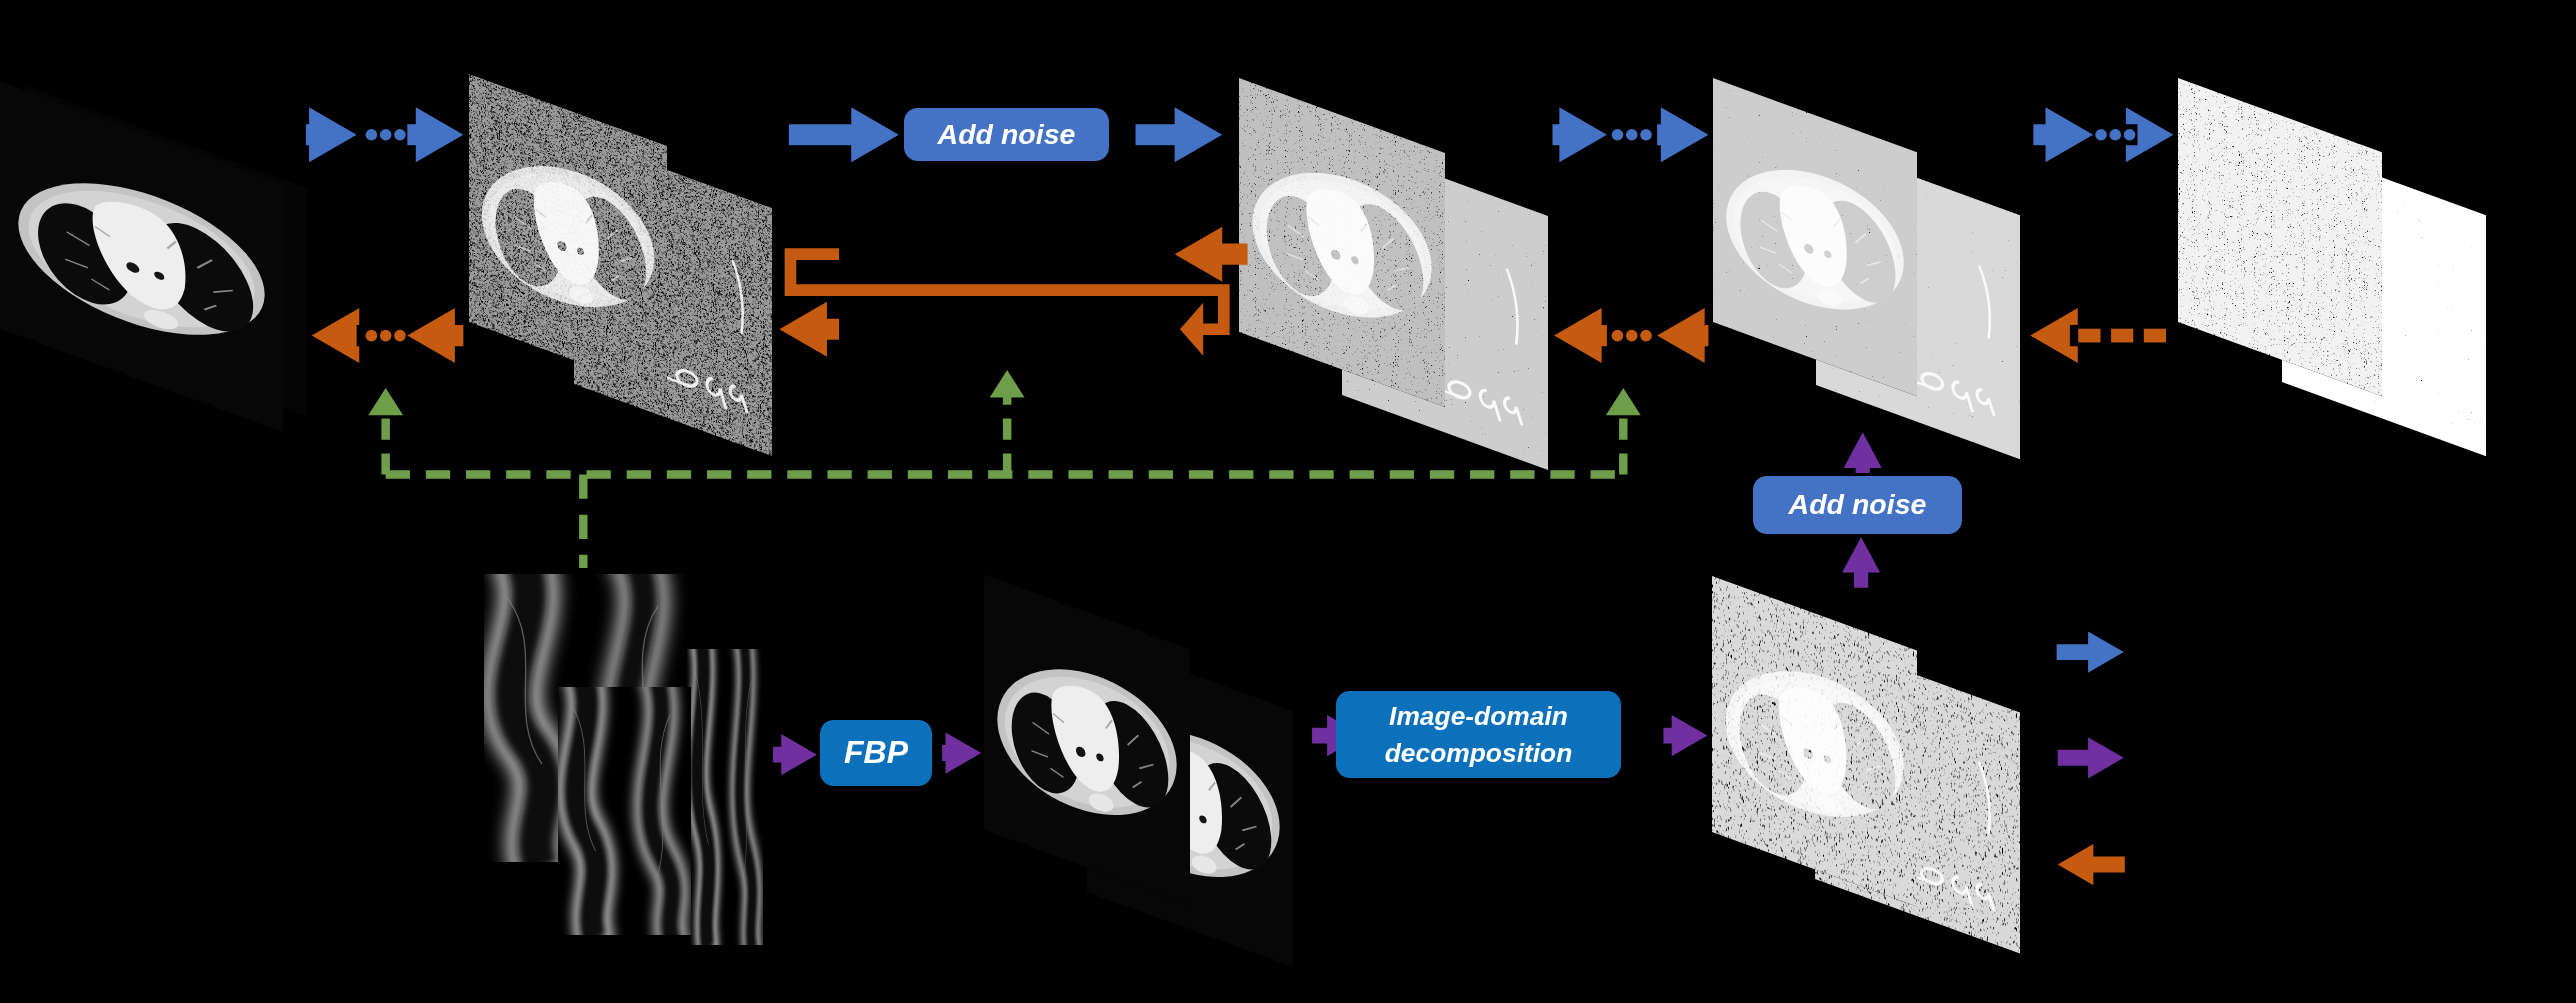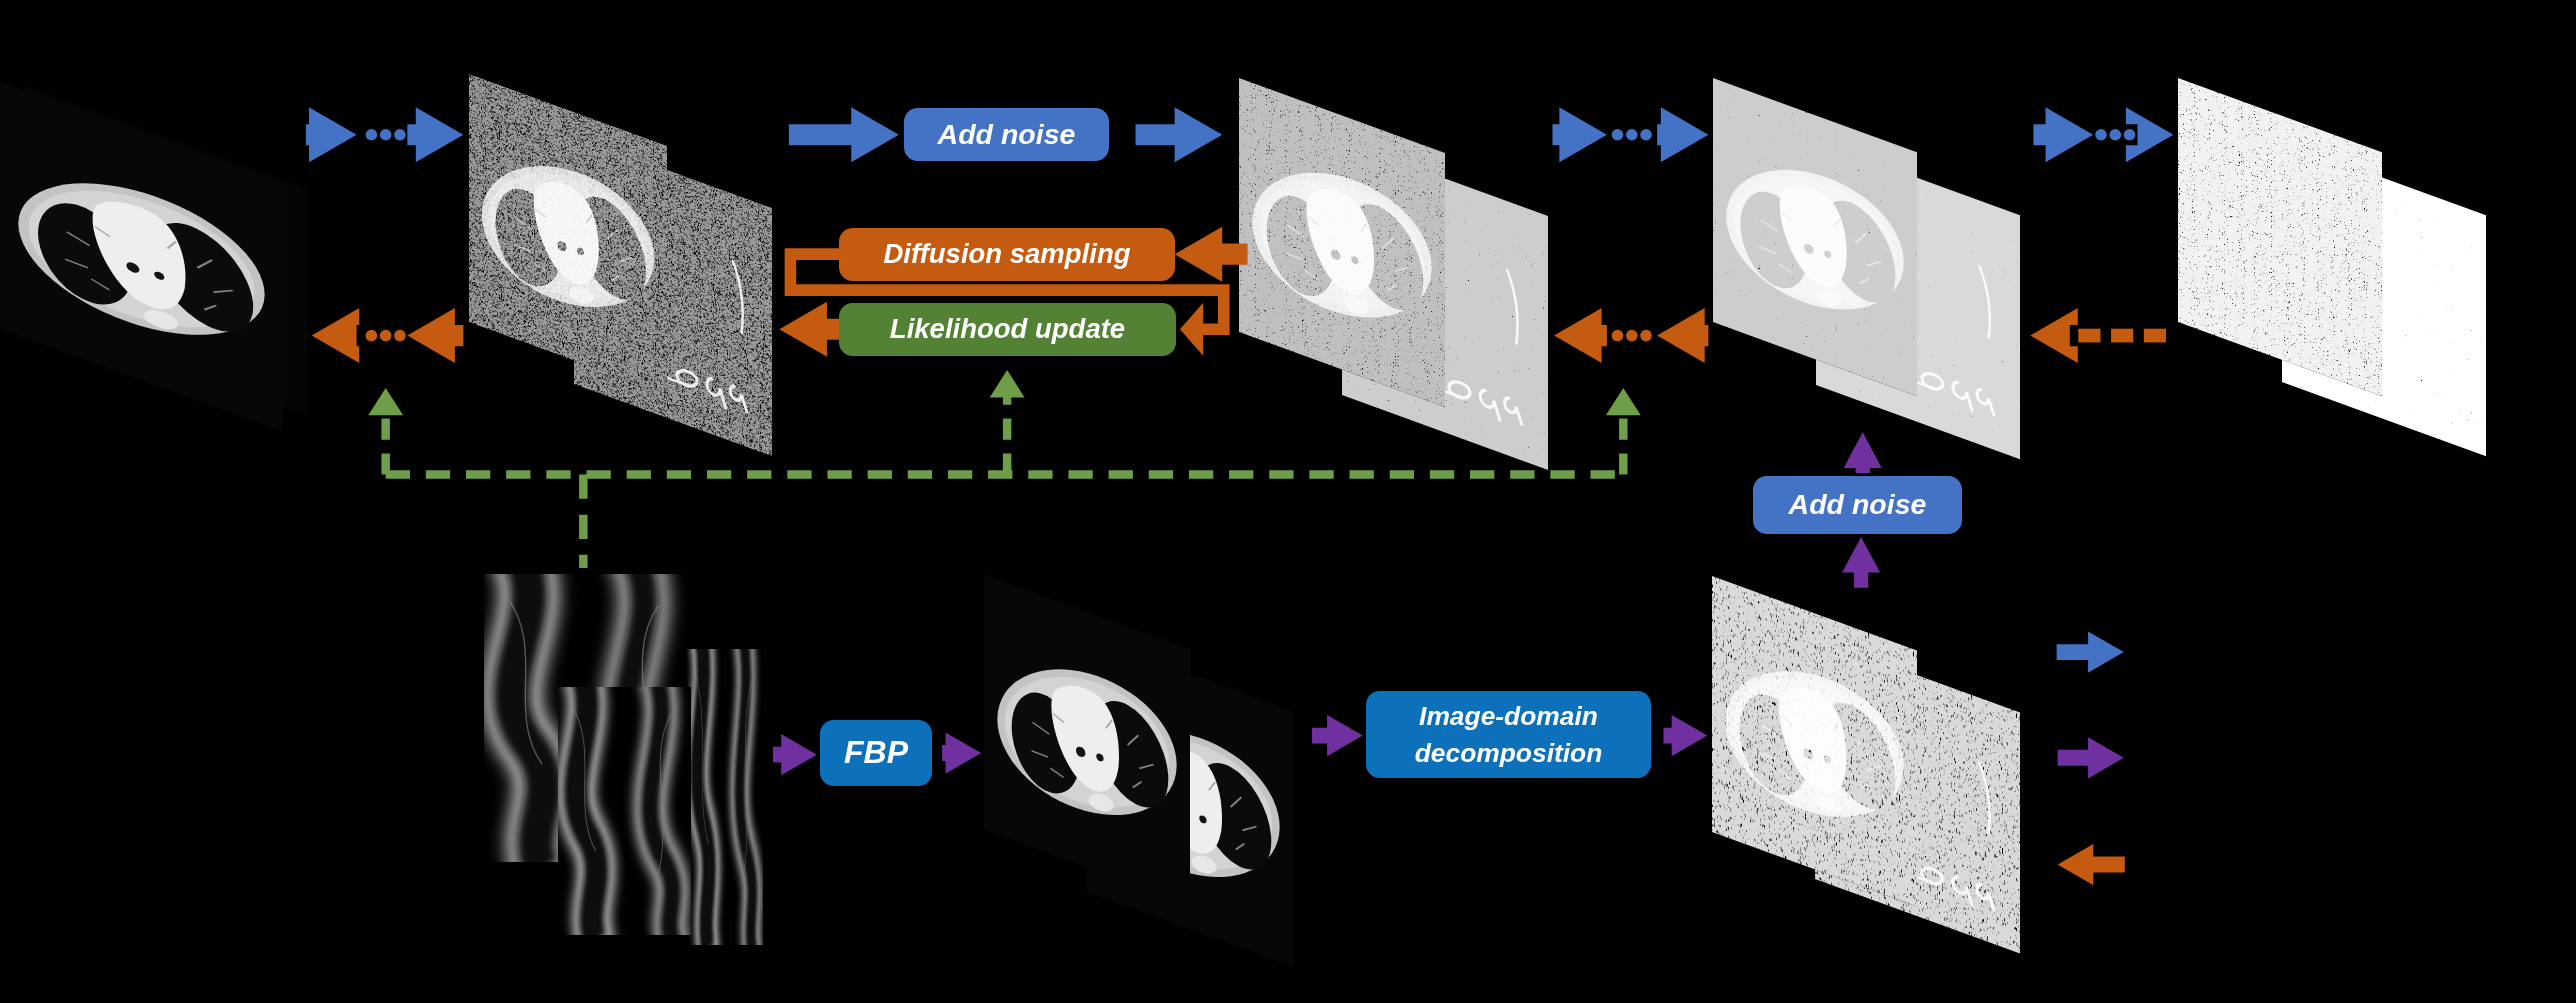--- a/index.html
+++ b/index.html
@@ -8,21 +8,21 @@
   .plane{position:absolute;}
   .plane.skew{transform:skewY(20deg);transform-origin:0 0;}
   .plane svg{display:block;width:100%;height:100%;}
   .box{position:absolute;display:flex;flex-direction:column;align-items:center;justify-content:center;
        color:#fff;font-weight:bold;border-radius:13.7px;text-align:center;line-height:1.1;z-index:30;font-style:italic;}
   #box-add-noise-top{left:904px;top:108px;width:205px;height:53px;font-size:28.5px;}
   #box-diffusion-sampling{left:839px;top:228px;width:336px;height:53px;font-size:27.5px;}
   #box-likelihood-update{left:839px;top:303px;width:337px;height:53px;font-size:27.5px;}
   #box-add-noise-bottom{left:1753px;top:476px;width:209px;height:58px;font-size:28.5px;}
   #box-fbp{left:820px;top:720px;width:112px;height:66px;font-size:32px;}
-  #box-image-domain-decomposition{left:1366px;top:691px;width:285px;height:87px;font-size:26.4px;line-height:1.4;}
+  #box-image-domain-decomposition{left:1336px;top:691px;width:285px;height:87px;font-size:26.4px;line-height:1.4;}
   #arrow-layer{position:absolute;left:0;top:0;z-index:20;}
   #stacks-layer{position:absolute;left:0;top:0;width:100%;height:100%;z-index:10;}
   .defs-svg{position:absolute;width:0;height:0;}
 </style>
 </head>
 <body>
 
 <div class="canvas">
 
   <svg class="defs-svg" xmlns="http://www.w3.org/2000/svg">
@@ -275,26 +275,20 @@
       <polygon points="3507.5,1112 3507.5,1083.5 3485,1083.5 3521,1016 3557,1083.5 3534.5,1083.5 3534.5,1112" fill="#7030A0"></polygon>
       <polygon points="3510.5,895 3510.5,885.5 3488,885.5 3524,818 3560,885.5 3537.5,885.5 3537.5,895" fill="#7030A0"></polygon>
       <polygon points="3891,1219 3950.5,1219 3950.5,1195 4018,1234 3950.5,1273 3950.5,1249 3891,1249" fill="#4472C4"></polygon>
       <polygon points="3893,1419 3950.5,1419 3950.5,1395 4018,1434 3950.5,1473 3950.5,1449 3893,1449" fill="#7030A0"></polygon>
       <polygon points="4020,1621 3960.5,1621 3960.5,1597 3893,1636 3960.5,1675 3960.5,1651 4020,1651" fill="#C55A11"></polygon>
     </svg>
 
   <div class="box" id="box-add-noise-top" style="background: rgb(68, 114, 196); color: rgb(255, 255, 255);">
     <span>Add noise</span>
   </div>
-  <div class="box" id="box-diffusion-sampling" style="background: rgb(197, 90, 17); color: rgb(255, 255, 255);">
-    <span>Diffusion sampling</span>
-  </div>
-  <div class="box" id="box-likelihood-update" style="background: rgb(84, 130, 53); color: rgb(255, 255, 255);">
-    <span>Likelihood update</span>
-  </div>
   <div class="box" id="box-add-noise-bottom" style="background: rgb(68, 114, 196); color: rgb(255, 255, 255);">
     <span>Add noise</span>
   </div>
   <div class="box" id="box-fbp" style="background: rgb(12, 113, 186); color: #ffffff;">
     <span>FBP</span>
   </div>
   <div class="box" id="box-image-domain-decomposition" style="background: rgb(12, 113, 186); color: rgb(255, 255, 255);">
     <span>Image-domain</span>
     <span>decomposition</span>
   </div>

